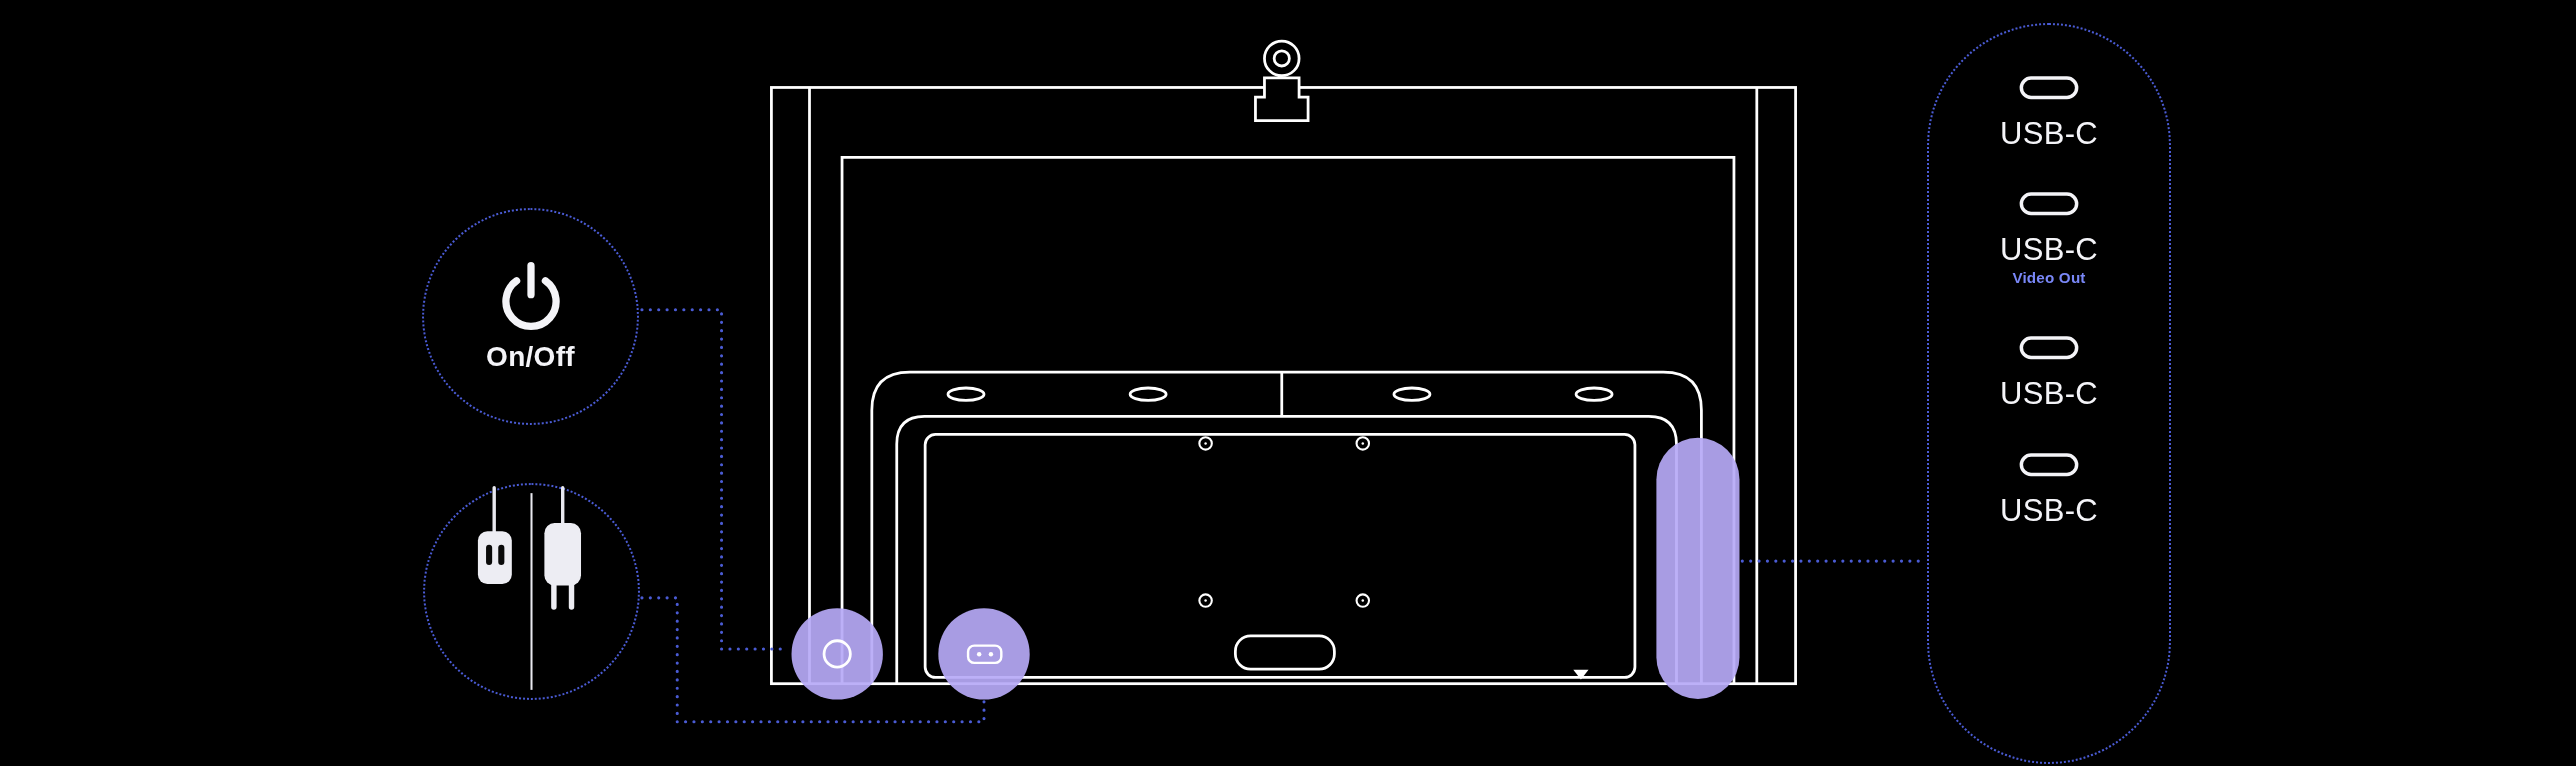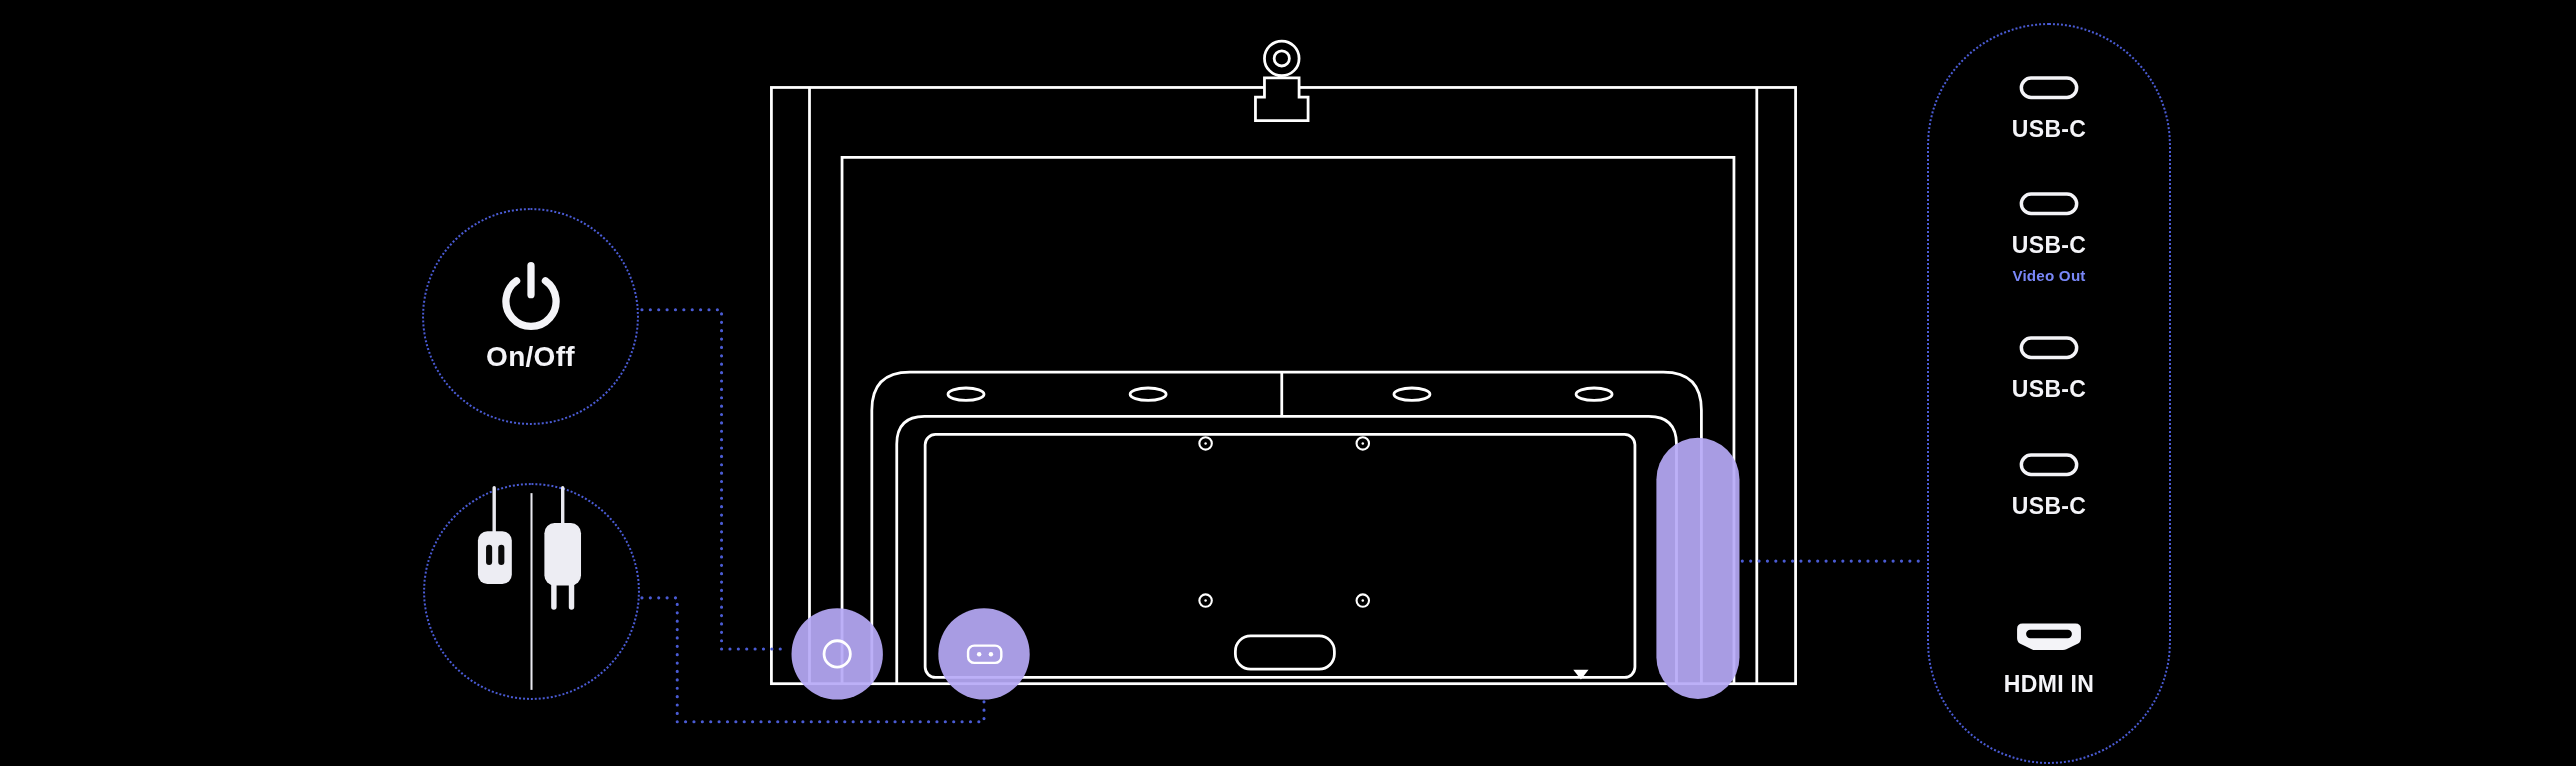--- a/index.html
+++ b/index.html
@@ -48,30 +48,29 @@
   }
   .port-row { position: absolute; left: 0; width: 100%; text-align: center; }
   .row-1 { top: 51px; }
   .row-2 { top: 167px; }
   .row-3 { top: 311px; }
   .row-4 { top: 428px; }
   .row-5 { top: 596px; }
   .port-icon { display: flex; justify-content: center; }
   .port-label {
     color: #f4f4f8;
-    font-size: 23px;
-    font-weight: 700;
+    font-size: 31px;
+    font-weight: 400;
     margin-top: 16.6px;
     letter-spacing: 0.3px;
   }
   .port-sub {
     color: #7987f7;
     font-size: 15.2px;
     font-weight: 700;
-    margin-top: 7px;
     line-height: 1.3;
     letter-spacing: 0.2px;
     white-space: pre-line;
   }
   .port-sub:empty { display: none; }
 </style>
 </head>
 <body>
 
 <div class="stage">
@@ -208,26 +207,16 @@
 
     <div class="port-row row-4">
       <div class="port-icon">
         <svg width="60" height="23.5" viewBox="0 0 86 34">
             <rect x="3" y="3" width="80" height="28" rx="14" fill="none" stroke="#f4f4f8" stroke-width="5"></rect>
           </svg>
       </div>
       <div class="port-label">USB-C</div>
     </div>
 
-    <div class="port-row row-5">
-      <div class="port-icon">
-        <svg width="68" height="33" viewBox="0 0 98 44">
-          <path d="M11 2 H87 Q95 2 95 10 V23 Q95 30 88 32 L74 39 Q72 40 69 40 H29 Q26 40 24 39 L10 32 Q3 30 3 23 V10 Q3 2 11 2 Z" fill="#f4f4f8"></path>
-          <rect x="16" y="11" width="66" height="12" rx="6" fill="#000000"></rect>
-        </svg>
-      </div>
-      <div class="port-label">HDMI IN</div>
-
-    </div>
 
   </div>
 </div>
 
 
 </body></html>

